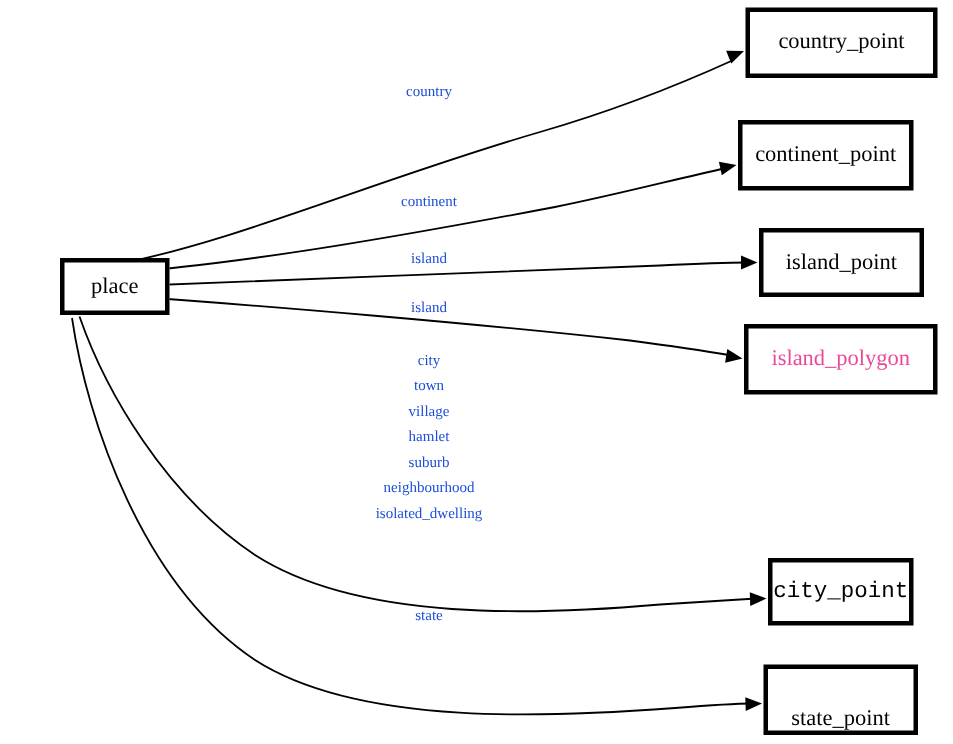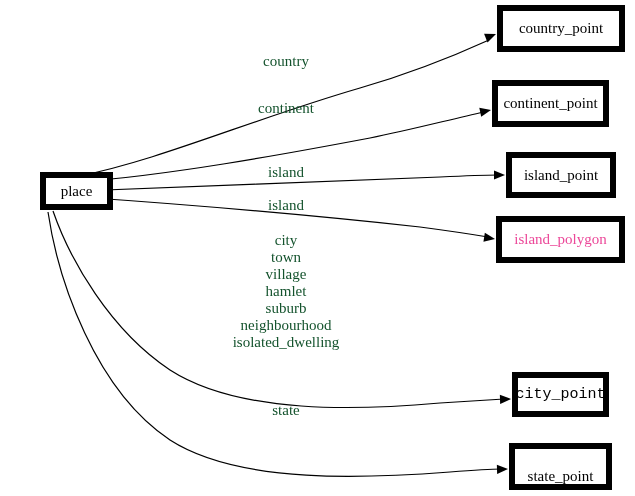--- a/index.html
+++ b/index.html
@@ -18,34 +18,34 @@
   #edges {
     position: absolute;
     left: 0;
     top: 0;
     width: 635px;
     height: 496px;
   }
   .node {
     position: absolute;
     box-sizing: border-box;
-    border: 6px solid #f97316;
+    border: 3px solid #f97316;
     background: #ffffff;
     display: flex;
     align-items: center;
     justify-content: center;
     color: #000000;
     font-size: 15px;
     line-height: 1;
     white-space: nowrap;
   }
   .edge-label {
     position: absolute;
-    color: #14532d;
-    font-size: 15px;
+    color: #1d4ed8;
+    font-size: 10px;
     line-height: 17px;
     text-align: center;
     white-space: pre;
     transform: translateX(-50%);
   }
 </style>
 </head>
 <body>
 
 <div id="canvas">
@@ -82,21 +82,21 @@
     <span>island_polygon</span>
   </div>
   <div class="node" style="left: 512px; top: 372px; width: 97px; height: 45px; border-color: rgb(0, 0, 0); color: rgb(0, 0, 0); font-family: Liberation Mono, monospace;">
     <span>city_point</span>
   </div>
   <div class="node" style="left: 509px; top: 443px; width: 103px; height: 47px; border-color: rgb(0, 0, 0); color: rgb(0, 0, 0); align-items: flex-end;">
     <span>state_point</span>
   </div>
 
   <div class="edge-label" style="left: 286px; top: 53px;">country</div>
-  <div class="edge-label" style="left: 286px; top: 100px;">continent</div>
+  <div class="edge-label" style="left: 286px; top: 126px;">continent</div>
   <div class="edge-label" style="left: 286px; top: 164px;">island</div>
   <div class="edge-label" style="left: 286px; top: 197px;">island</div>
   <div class="edge-label" style="left: 286px; top: 232px;">city
 town
 village
 hamlet
 suburb
 neighbourhood
 isolated_dwelling</div>
   <div class="edge-label" style="left: 286px; top: 402px;">state</div>

